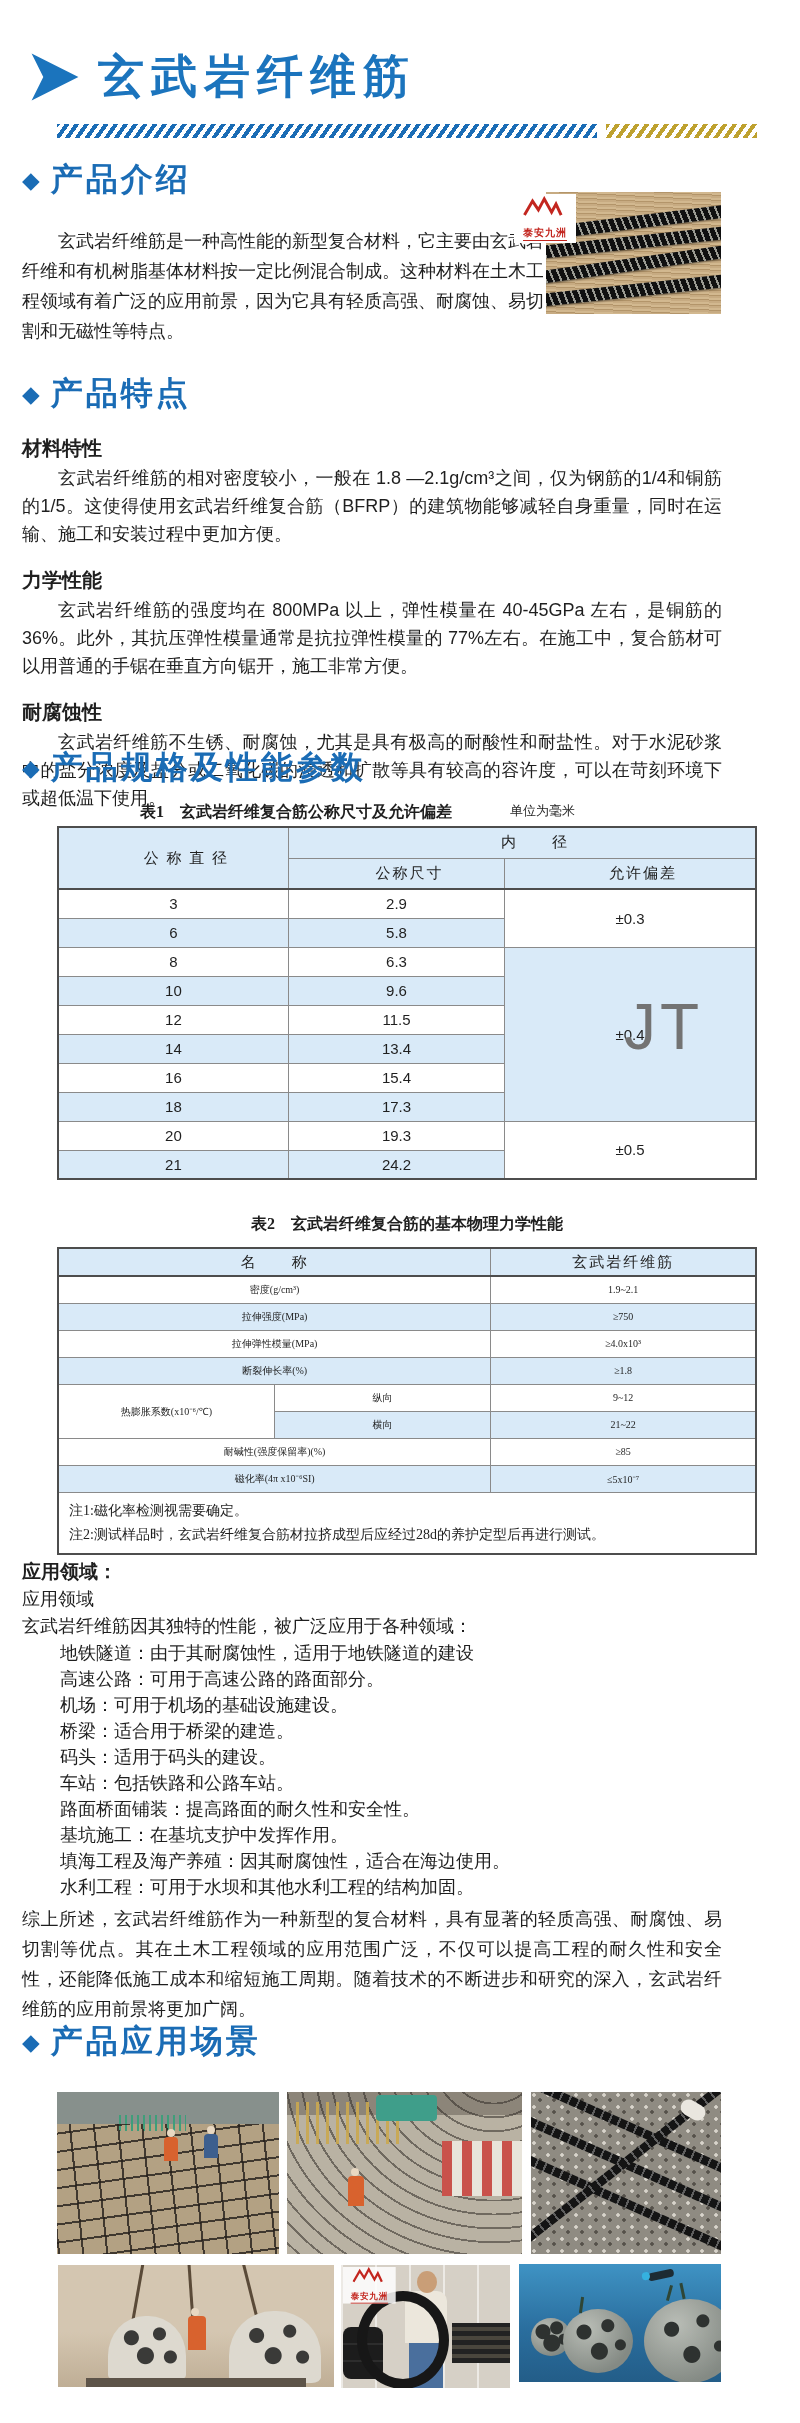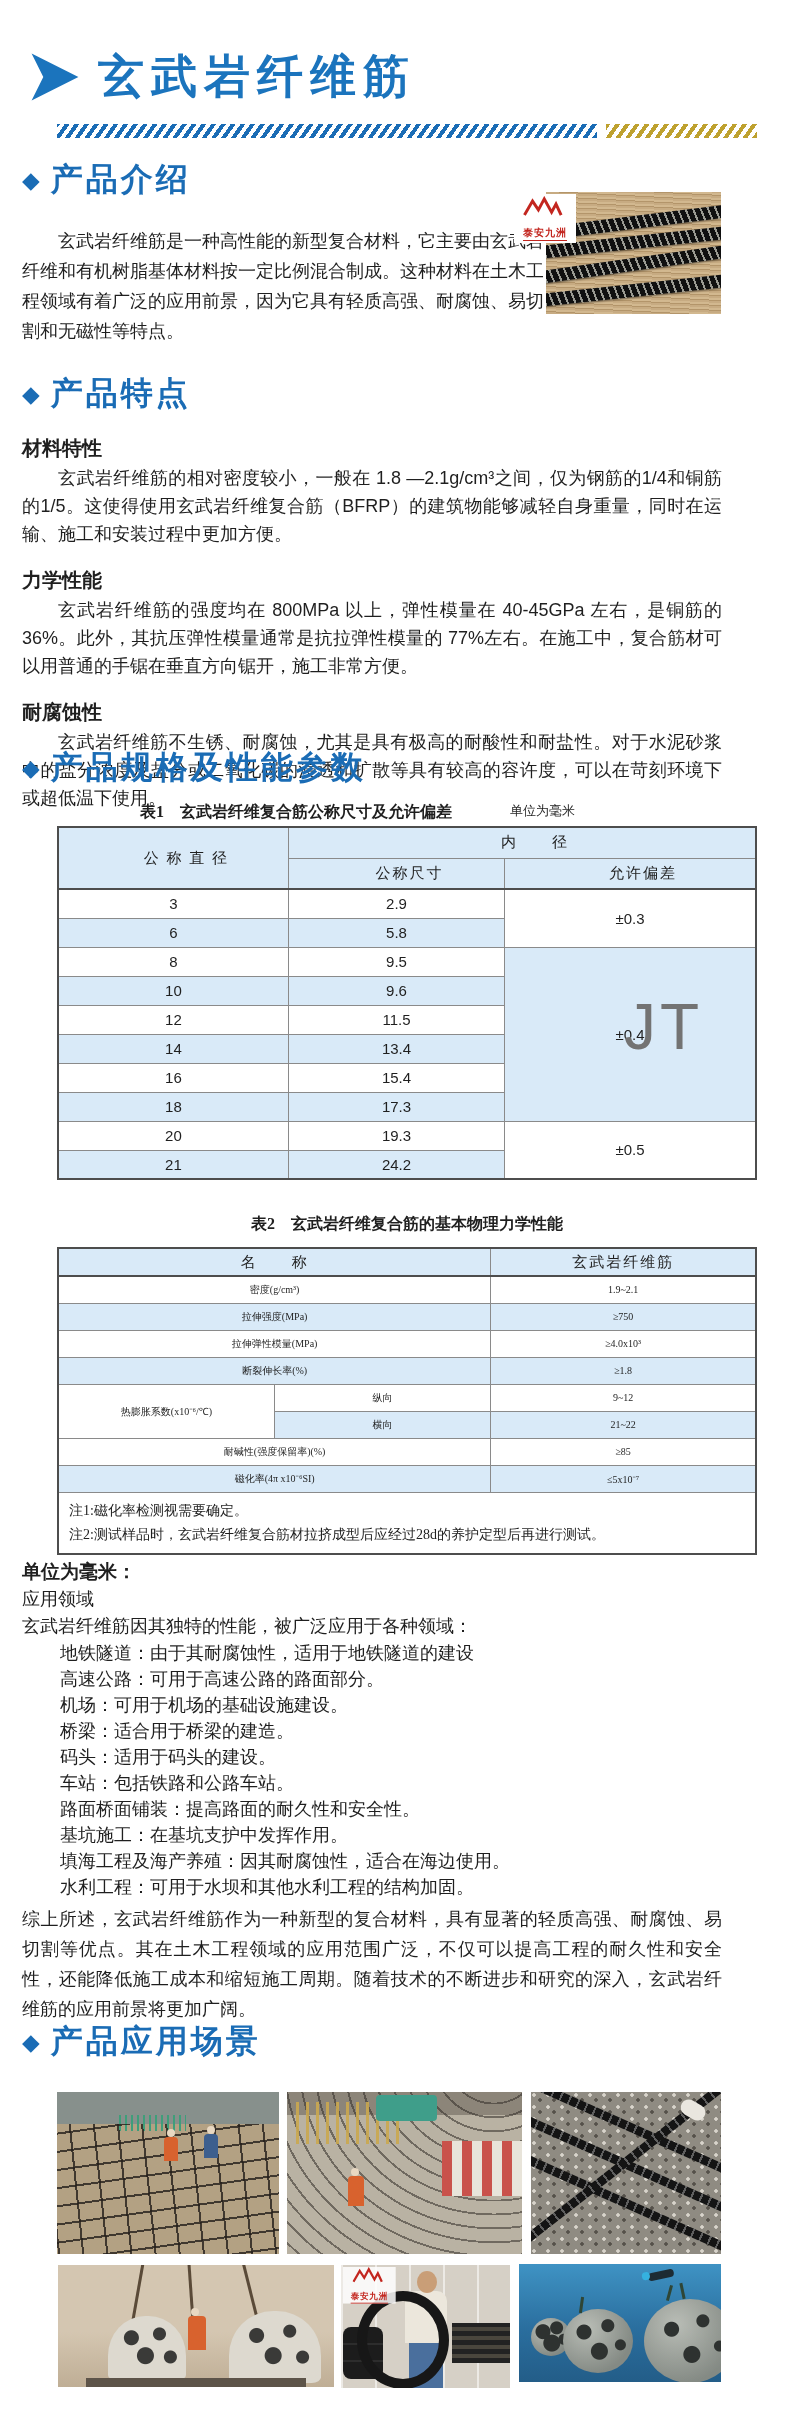--- a/index.html
+++ b/index.html
@@ -244,21 +244,21 @@
           <td>3</td>
           <td>2.9</td>
           <td rowspan="2" class="tol-w">±0.3</td>
         </tr>
         <tr class="b">
           <td>6</td>
           <td>5.8</td>
         </tr>
         <tr class="w">
           <td>8</td>
-          <td>9.5</td>
+          <td>6.3</td>
           <td rowspan="6" class="tol-b">
             <span>±0.4</span>
             <span class="jt">JT</span>
           </td>
         </tr>
         <tr class="b">
           <td>10</td>
           <td>9.6</td>
         </tr>
         <tr class="w">
@@ -341,21 +341,21 @@
           <td colspan="3">
             <div>注1:磁化率检测视需要确定。</div>
             <div>注2:测试样品时，玄武岩纤维复合筋材拉挤成型后应经过28d的养护定型后再进行测试。</div>
           </td>
         </tr>
       </tbody>
     </table>
   </section>
 
   <section class="sec-app">
-    <h3>单位为毫米：</h3>
+    <h3>应用领域：</h3>
     <div class="app-line">应用领域</div>
     <div class="app-line">玄武岩纤维筋因其独特的性能，被广泛应用于各种领域：</div>
     <div class="app-item">地铁隧道：由于其耐腐蚀性，适用于地铁隧道的建设</div>
     <div class="app-item">高速公路：可用于高速公路的路面部分。</div>
     <div class="app-item">机场：可用于机场的基础设施建设。</div>
     <div class="app-item">桥梁：适合用于桥梁的建造。</div>
     <div class="app-item">码头：适用于码头的建设。</div>
     <div class="app-item">车站：包括铁路和公路车站。</div>
     <div class="app-item">路面桥面铺装：提高路面的耐久性和安全性。</div>
     <div class="app-item">基坑施工：在基坑支护中发挥作用。</div>

